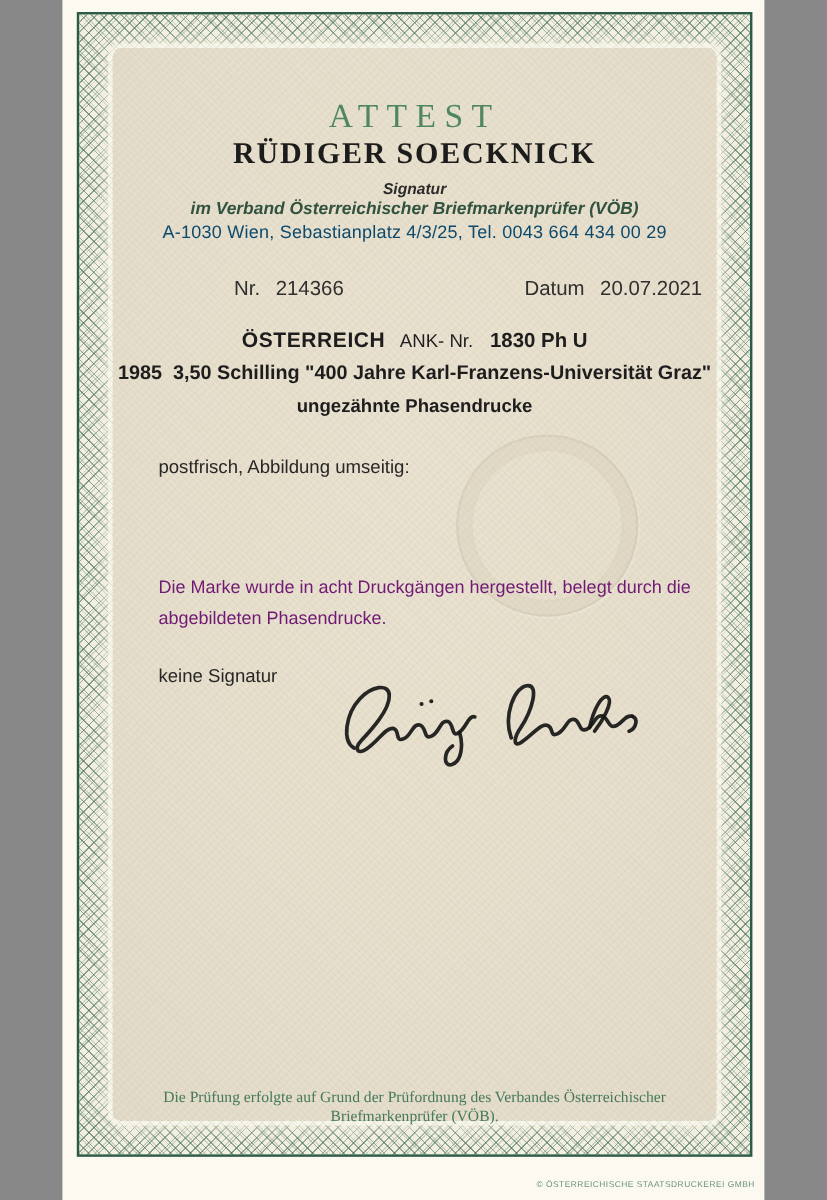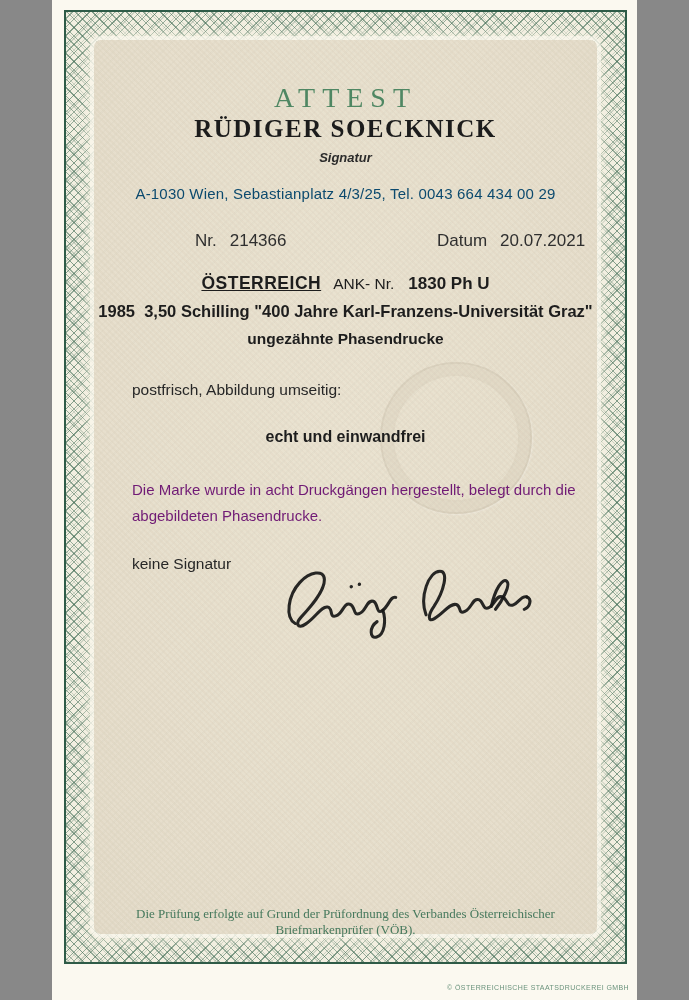--- a/index.html
+++ b/index.html
@@ -45,21 +45,21 @@
   .center-line{position:absolute;left:44px;right:42px;text-align:center;}
   .serif{font-family:"Liberation Serif",serif;}
   .title{top:82px;font-size:28px;letter-spacing:7px;color:#4f8763;font-weight:400;}
   .expert{top:115px;font-size:25px;font-weight:700;letter-spacing:1.5px;color:#1c1c1c;}
   .member{top:150px;font-size:13px;font-style:italic;font-weight:700;color:#2b2b2b;}
   .assoc{top:166px;font-size:14.5px;font-style:italic;font-weight:700;color:#31523f;}
   .addr{top:185px;font-size:15px;font-weight:400;color:#0c4a6e;letter-spacing:.2px;}
   .meta{top:231px;font-size:17px;color:#2f2f2f;}
   .meta .val{margin-left:13px;}
   .country-row{top:273px;font-size:17px;color:#1d1d1d;}
-  .country-row .country{font-weight:700;font-size:17.5px;letter-spacing:.5px;text-decoration:underline;}
+  .country-row .country{font-weight:700;font-size:17.5px;letter-spacing:.5px;}
   .country-row .cat-label{font-size:15.5px;margin-left:12px;}
   .country-row .cat-no{font-weight:700;font-size:17px;margin-left:14px;}
   .issue{top:302px;font-size:16.5px;font-weight:700;color:#1d1d1d;white-space:pre;}
   .variant{top:330px;font-size:15.5px;font-weight:700;color:#1d1d1d;}
   .condition{top:381px;left:80px;font-size:15.5px;color:#272727;}
   .verdict{top:428px;font-size:16px;font-weight:700;color:#1d1d1d;}
   .descr{top:477px;left:80px;width:532px;font-size:15px;line-height:26px;color:#701a75;}
   .sig-note{top:555px;left:80px;font-size:15.5px;color:#272727;}
   .signature{position:absolute;left:228px;top:556px;width:256px;height:82px;transform:rotate(-2deg);}
   .signature path{fill:none;stroke:#161616;stroke-width:3;stroke-linecap:round;stroke-linejoin:round;opacity:.92;}
@@ -72,37 +72,37 @@
 <body>
 
 <div class="paper">
   <div class="frame"></div>
   <div class="interior"></div>
   <div class="seal"></div>
 
   <div class="center-line serif title">ATTEST</div>
   <div class="center-line serif expert">RÜDIGER SOECKNICK</div>
   <div class="center-line member">Signatur</div>
+  <div class="center-line assoc">im Verband Österreichischer Briefmarkenprüfer (VÖB)</div>
   <div class="center-line addr">A-1030 Wien, Sebastianplatz 4/3/25, Tel. 0043 664 434 00 29</div>
 
   <div class="t meta" style="left:143px;">
     <span>Nr.</span><span class="val">214366</span>
   </div>
   <div class="t meta" style="left:385px;">
     <span>Datum</span><span class="val">20.07.2021</span>
   </div>
 
   <div class="center-line country-row">
     <span class="country">ÖSTERREICH</span><span class="cat-label">ANK- Nr.</span><span class="cat-no">1830 Ph U</span>
   </div>
   <div class="center-line issue">1985  3,50 Schilling "400 Jahre Karl-Franzens-Universität Graz"</div>
   <div class="center-line variant">ungezähnte Phasendrucke</div>
 
   <div class="t condition">postfrisch, Abbildung umseitig:</div>
-  <div class="center-line verdict">echt und einwandfrei</div>
   <div class="t descr">Die Marke wurde in acht Druckgängen hergestellt, belegt durch die abgebildeten Phasendrucke.</div>
   <div class="t sig-note">keine Signatur</div>
 
   <svg class="signature" viewBox="0 0 250 80" aria-hidden="true">
     <path d="M14,62 C4,56 8,34 20,22 C30,12 44,10 44,20 C44,32 28,48 20,56 C14,62 16,68 24,63 C34,57 40,46 46,47 C52,48 47,58 54,56 C61,54 62,43 68,45 C74,47 70,58 78,54 C84,51 85,41 91,43 C96,45 93,57 100,52 C106,48 108,38 113,40"></path>
     <circle cx="70" cy="28" r="1.7"></circle>
       <circle cx="78" cy="26" r="1.7"></circle>
     <path d="M100,52 C103,62 101,76 93,78 C86,80 86,68 94,63"></path>
     <path d="M142,58 C136,40 146,16 157,16 C166,16 160,36 150,50 C144,58 143,66 150,62 C160,56 166,47 172,49 C177,51 173,59 180,56 C187,53 188,43 194,45 C199,47 197,56 204,53 C210,50 211,41 217,43 C222,45 221,54 228,51 C233,49 236,42 241,44"></path>
     <path d="M206,52 C210,36 218,24 222,28 C226,32 216,48 210,55"></path>

